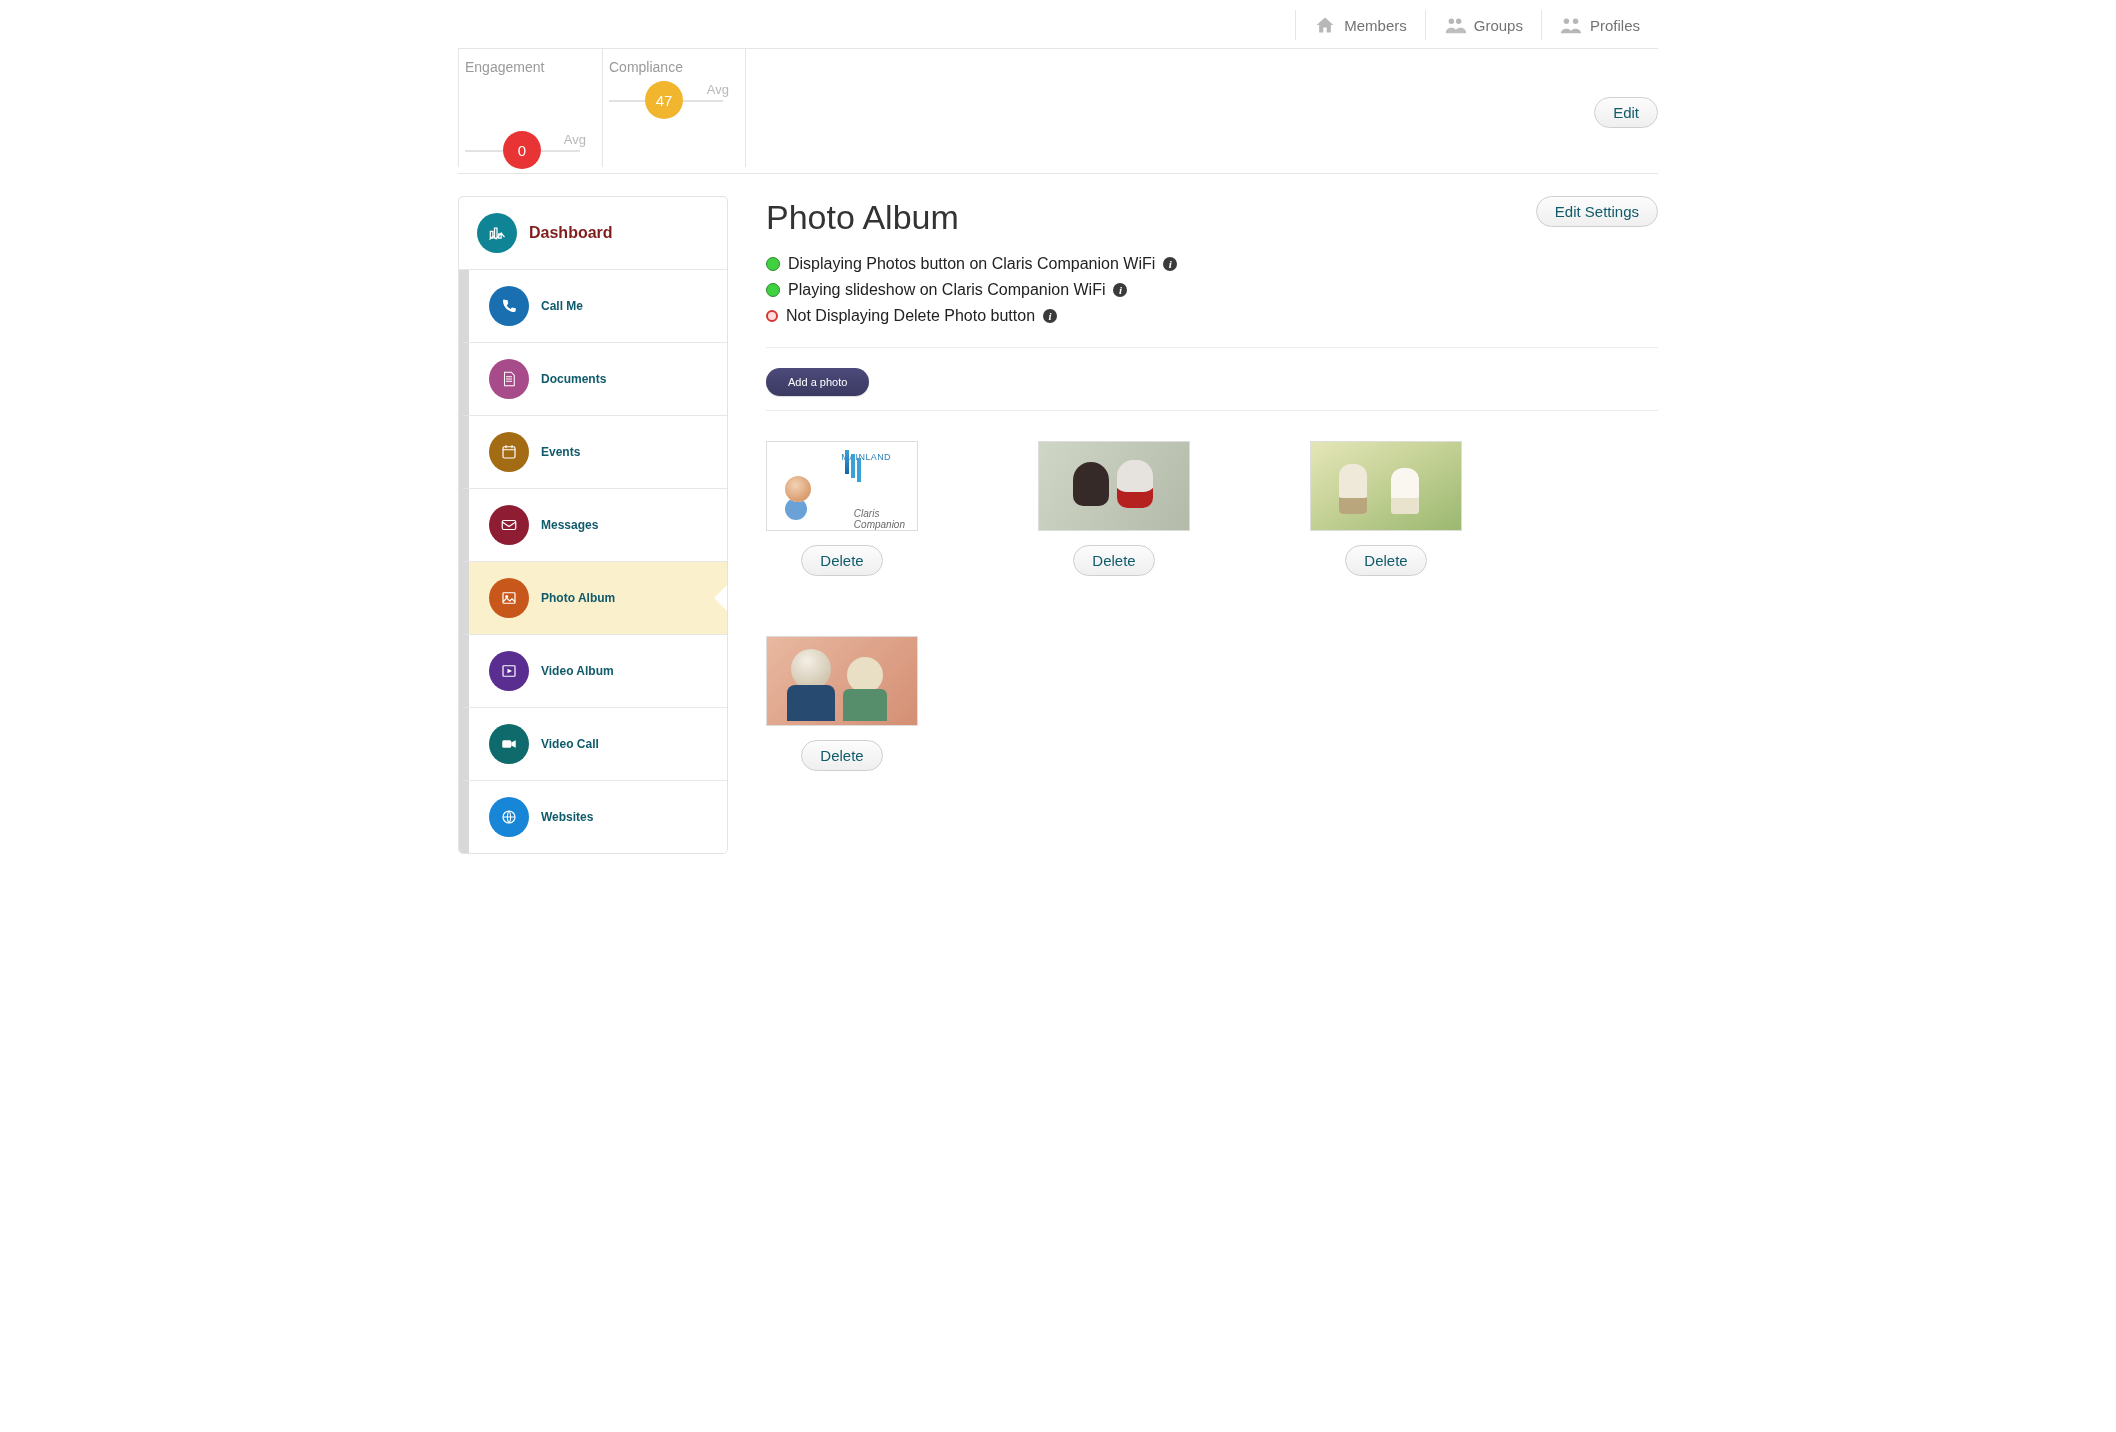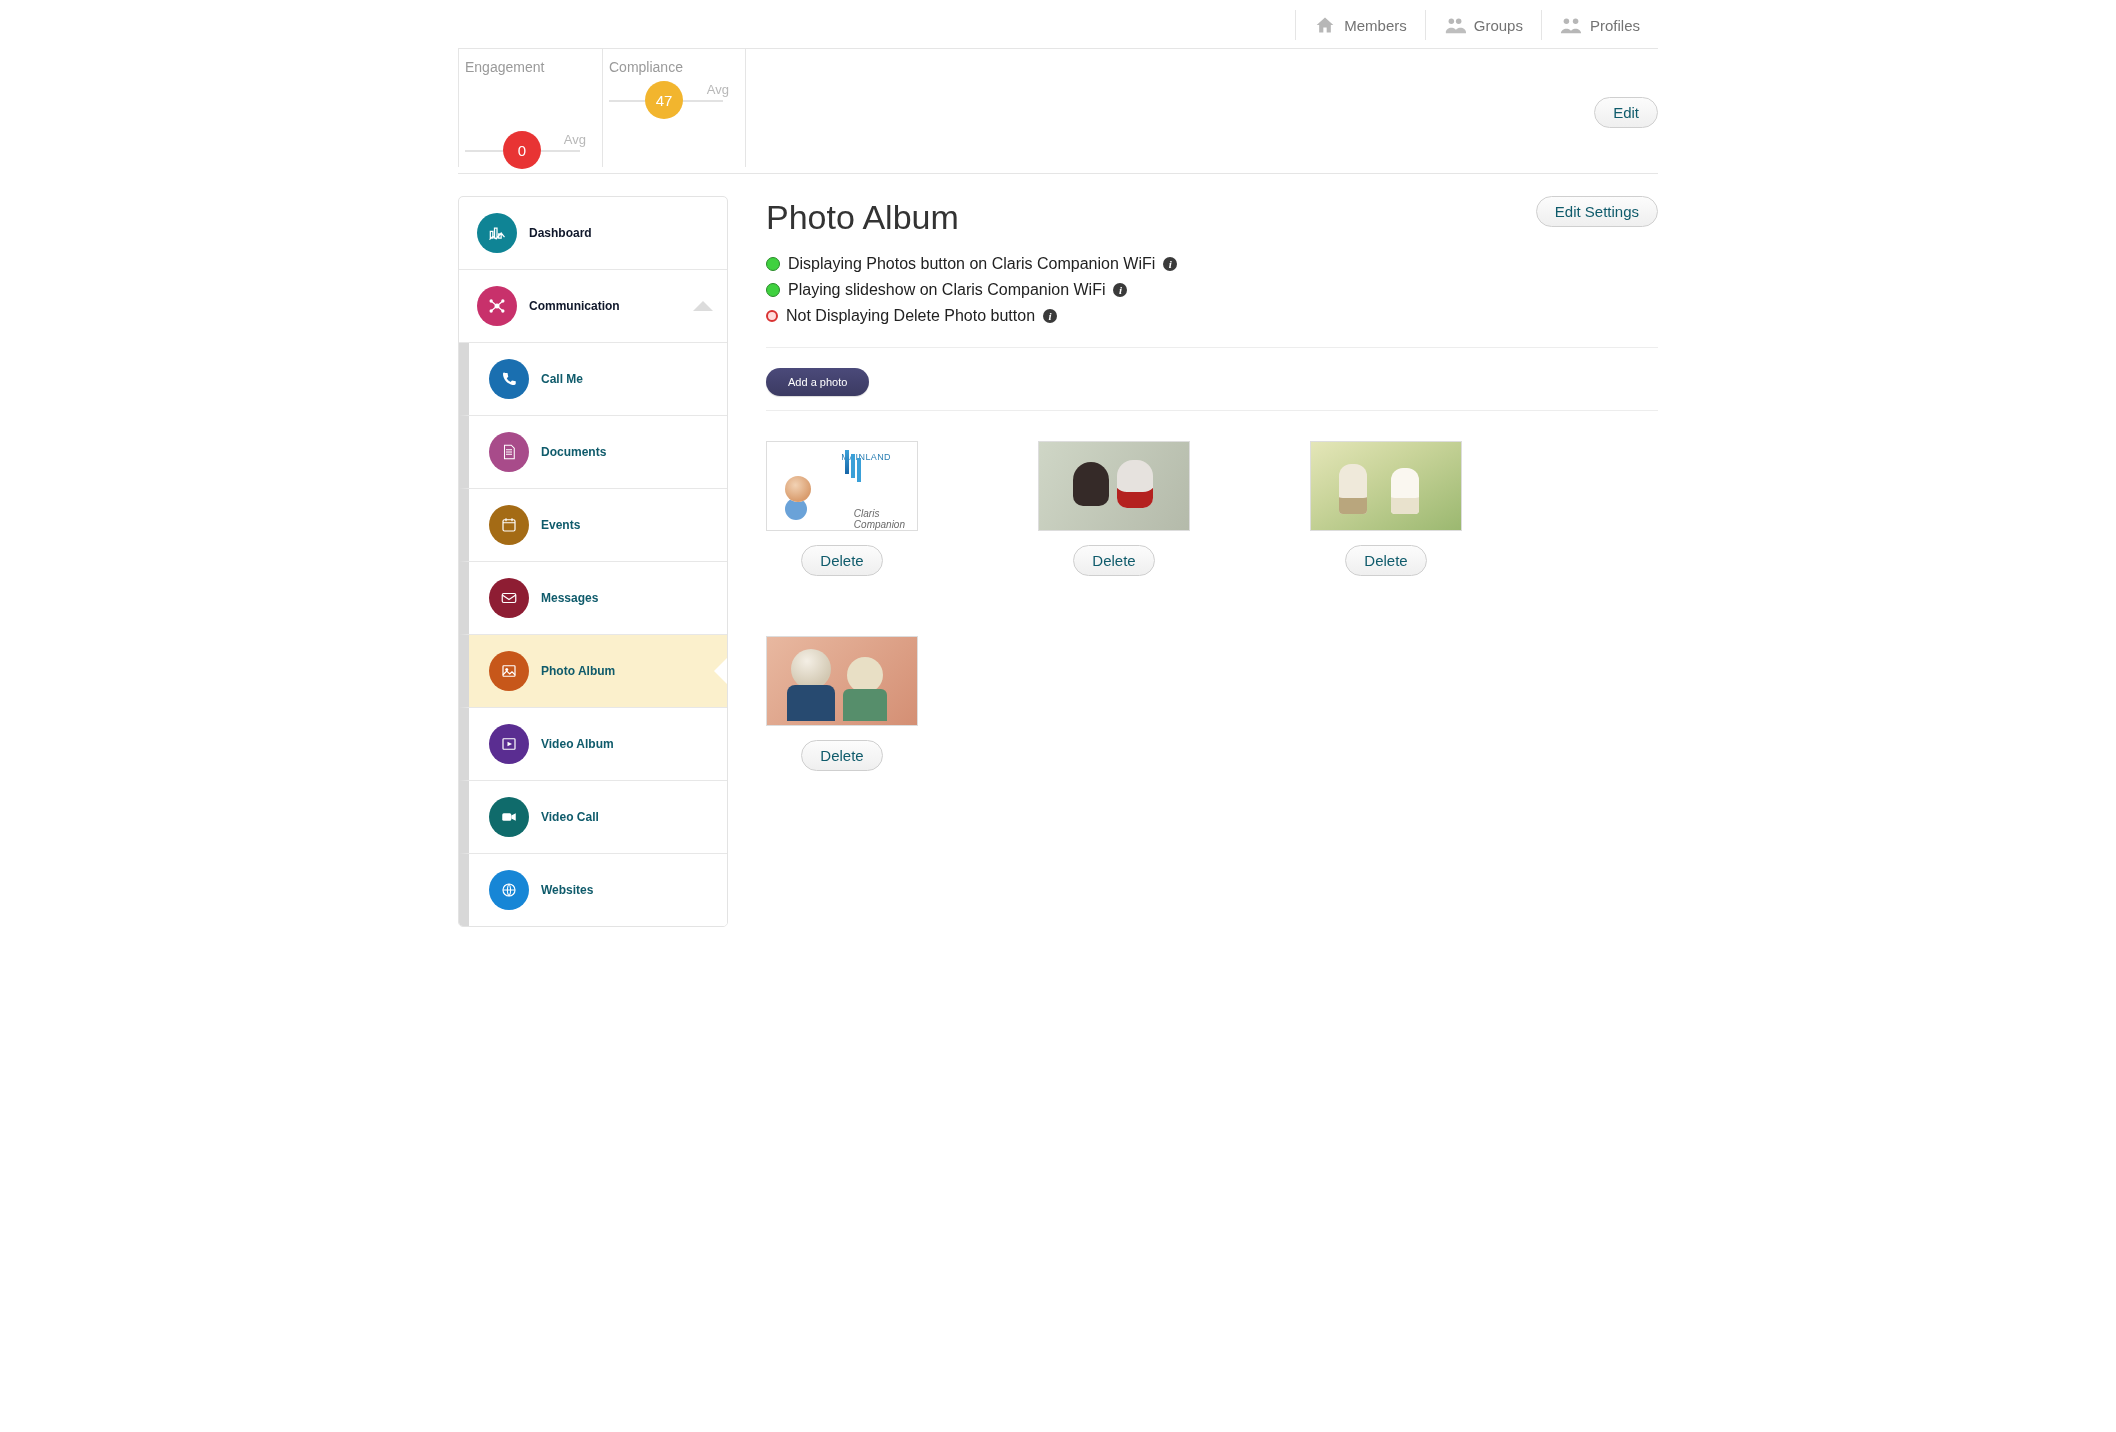--- a/index.html
+++ b/index.html
@@ -158,23 +158,23 @@
   .side-row {
     display:flex;
     align-items:center;
     gap: 12px;
     padding: 16px 18px;
     border-bottom: 1px solid #e7e7e7;
     cursor:pointer;
     position:relative;
   }
   .side-row .label {
-    color:#0f172a;
+    color:#7f1d1d;
     font-weight:600;
-    font-size:12px;
+    font-size:16px;
   }
   .side-row .caret {
     position:absolute;
     right:14px;
     width:0;height:0;
     border-left:10px solid transparent;
     border-right:10px solid transparent;
     border-bottom:10px solid #dcdcdc;
   }
   .side-icon {
@@ -435,34 +435,20 @@
     <div class="sidebar">
       <div class="side-panel">
         <div class="side-row">
           <div class="side-icon ic-teal">
             <svg viewBox="0 0 24 24" width="20" height="20">
                 <path d="M4 18h3v-8H4v8zm5 0h3V6H9v12zm5 0h3v-5h-3v5zM3 20l4-4 4 3 6-7 4 5" stroke="#fff" stroke-width="1.5" fill="none"></path>
               </svg>
           </div>
           <span class="label">Dashboard</span>
         </div>
-        <div class="side-row">
-          <div class="side-icon ic-pink">
-            <svg viewBox="0 0 24 24" width="20" height="20">
-                <circle cx="12" cy="12" r="3"></circle>
-                <circle cx="5" cy="6" r="2"></circle>
-                <circle cx="19" cy="6" r="2"></circle>
-                <circle cx="5" cy="18" r="2"></circle>
-                <circle cx="19" cy="18" r="2"></circle>
-                <path d="M12 12L5 6M12 12l7-6M12 12l-7 6M12 12l7 6" stroke="#fff" stroke-width="1.4"></path>
-              </svg>
-          </div>
-          <span class="label">Communication</span>
-          <span class="caret"></span>
-        </div>
 
         <div class="submenu">
           <div class="side-row">
             <div class="side-icon ic-blue">
               <svg viewBox="0 0 24 24" width="18" height="18">
                   <path d="M6 3c-1 0-2 1-2 2 0 8 7 15 15 15 1 0 2-1 2-2v-3l-5-1-2 2c-2-1-4-3-5-5l2-2-1-5H6z"></path>
                 </svg>
             </div>
             <span class="label">Call Me</span>
           </div>

